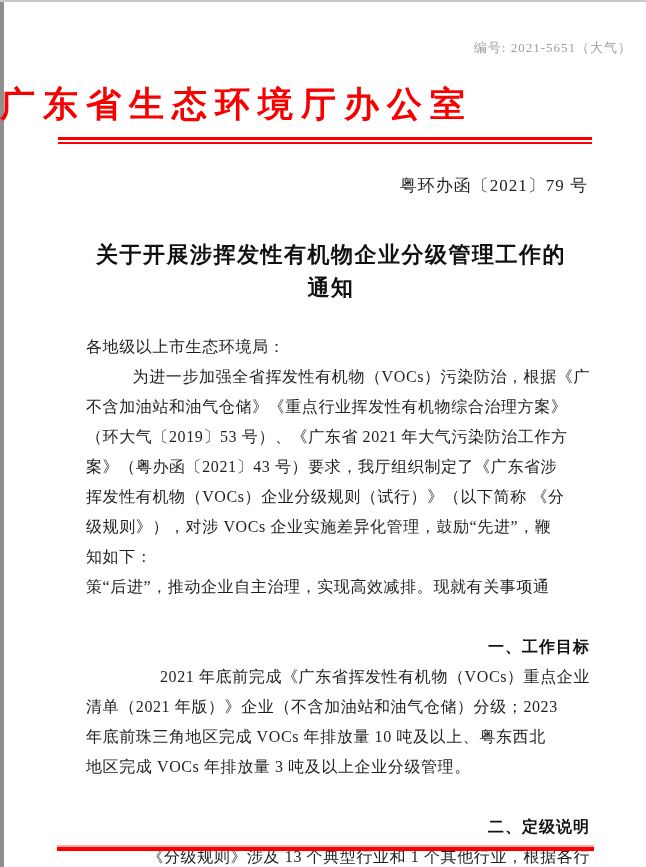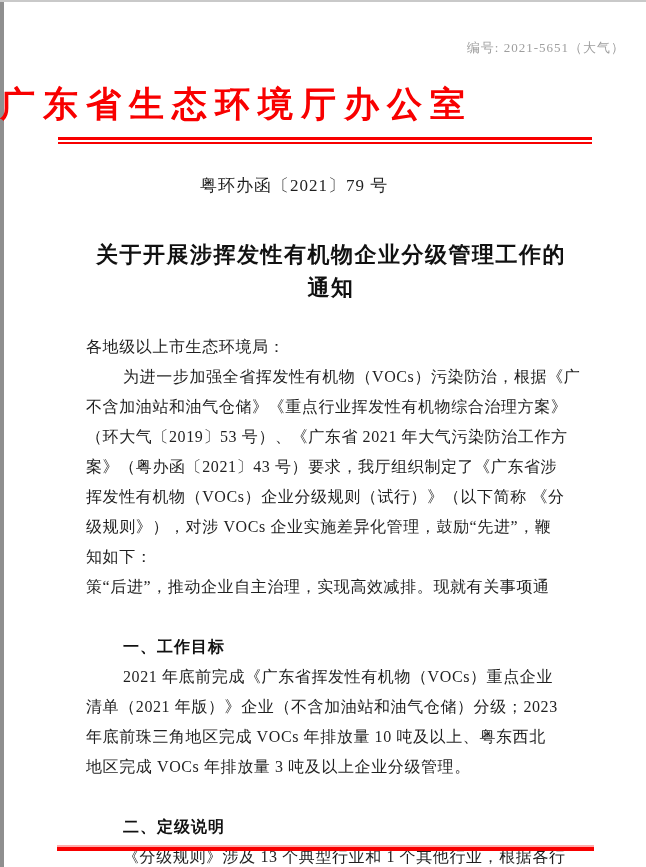--- a/index.html
+++ b/index.html
@@ -22,21 +22,21 @@
     background: #c9c9c9;
   }
   .left-edge {
     position: absolute;
     top: 2px; left: 0;
     width: 4px; height: 865px;
     background: #8f8f8f;
   }
   .stamp {
     position: absolute;
-    top: 39px; left: 9px;
+    top: 39px; left: 16px;
     width: 616px;
     text-align: right;
     font-size: 13px;
     letter-spacing: 1px;
     color: #9e9e9e;
     font-family: "Liberation Serif", "DejaVu Serif", serif;
   }
   .letterhead {
     position: absolute;
     top: 82px; left: 0;
@@ -54,21 +54,21 @@
     top: 137px; left: 58px;
     width: 534px;
   }
   .letterhead-rule .thick { height: 3px; background: #f80000; }
   .letterhead-rule .gap   { height: 2px; background: #ffffff; }
   .letterhead-rule .thin  { height: 2px; background: #f80000; }
   .docno {
     position: absolute;
     top: 174px; left: 0;
     width: 588px;
-    text-align: center;
+    text-align: right;
     font-size: 17px;
     letter-spacing: 1px;
     color: #1f1f1f;
   }
   .title {
     position: absolute;
     top: 238px; left: 8px;
     width: 100%;
     margin: 0;
     text-align: center;
@@ -82,21 +82,21 @@
   .body-text {
     position: absolute;
     top: 332px; left: 86px;
     width: 504px;
     font-size: 16px;
     line-height: 30px;
     letter-spacing: 0.6px;
     color: #1f1f1f;
   }
   .bl { white-space: nowrap; }
-  .bl.indent { padding-left: 37px; }
+  .bl.indent { padding-left: 37px; text-align: right; }
   .bl.heading {
     font-family: "Liberation Sans", "DejaVu Sans", sans-serif;
     font-weight: bold;
     letter-spacing: 1px;
     color: #111111;
     margin-top: 30px;
   }
   .footer-rule {
     position: absolute;
     top: 845px; left: 57px;

